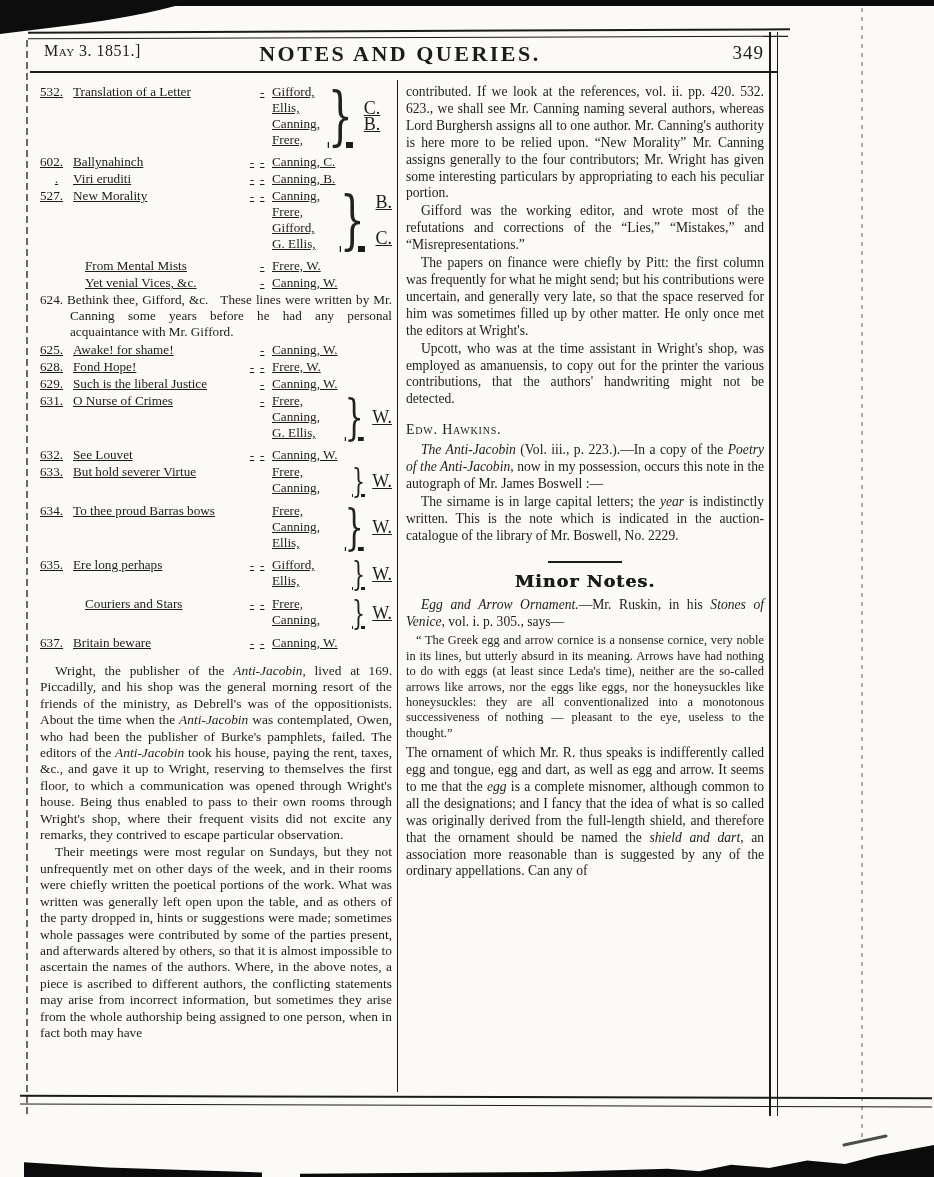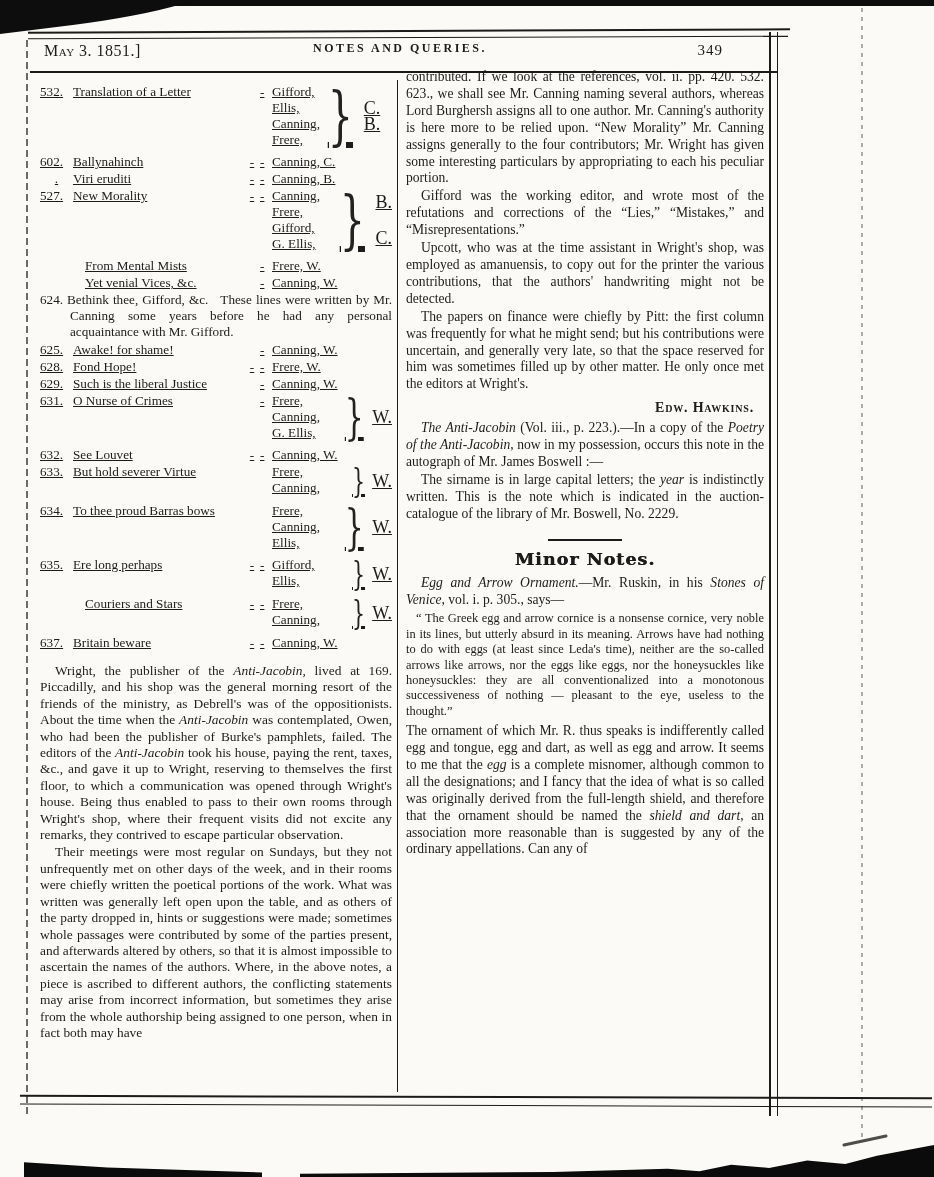--- a/index.html
+++ b/index.html
@@ -20,27 +20,27 @@
   .rule-h{background:#1b1b1b;height:1.6px;}
   .rule-v{background:#1b1b1b;width:1.6px;}
   .bottom-wedge-left{left:24px;top:1156px;width:238px;height:21px;background:#0b0b0b;
     clip-path:polygon(0 100%,0 30%,35% 55%,100% 78%,100% 100%);}
   .bottom-strip-right{left:300px;top:1136px;width:634px;height:41px;background:#0b0b0b;
     clip-path:polygon(0 92%,40% 88%,58% 80%,63% 86%,68% 70%,74% 78%,80% 60%,86% 68%,91% 48%,100% 22%,100% 100%,0 100%);}
   .scratch{left:842px;top:1139px;width:46px;height:3px;background:#222;transform:rotate(-12deg);border-radius:2px;opacity:.8;}
 
   
   .header-date{left:44px;top:42px;font-size:16px;font-variant:small-caps;letter-spacing:.5px;}
-  .header-title{left:30px;top:41px;width:740px;text-align:center;font-size:12px;font-weight:bold;letter-spacing:2.5px;}
-  .header-page{left:659px;top:42px;width:64px;text-align:right;font-size:15px;letter-spacing:1px;}
+  .header-title{left:30px;top:41px;width:740px;text-align:center;font-size:22px;font-weight:bold;letter-spacing:2.5px;}
+  .header-page{left:700px;top:42px;width:64px;text-align:right;font-size:19px;letter-spacing:1px;}
 
   
   .col{position:absolute;text-align:justify;}
   .col-left{left:40px;top:84px;width:352px;font-size:13.4px;line-height:16.4px;}
-  .col-right{left:406px;top:69px;width:358px;font-size:13.6px;line-height:16.9px;}
+  .col-right{left:406px;top:84px;width:358px;font-size:13.6px;line-height:16.9px;}
 
   
   .lrow{display:flex;align-items:flex-start;font-size:13.2px;line-height:16px;margin-bottom:1px;text-decoration:underline;}
   .num{width:33px;flex:none;}
   .ttl{flex:1;}
   .middash{width:16px;flex:none;text-align:center;}
   .attr{width:132px;flex:none;display:flex;}
   .addash{width:12px;flex:none;}
   .attr-text{flex:1;}
   .group-names{flex:1;}
@@ -52,21 +52,21 @@
   .glabel{display:flex;flex-direction:column;justify-content:center;margin-left:3px;font-size:18px;}
   .glabel .lab2{margin-top:20px;}
   .note-entry{margin:1px 0 2px 30px;text-indent:-30px;text-align:justify;font-size:13.2px;line-height:16px;}
   .note-entry .num{margin-right:4px;}
   .gap-sm{height:5px;}
 
   
   .para{text-indent:15px;margin:0 0 1px 0;}
   .para-noindent{text-indent:0;}
   .list-block{margin-bottom:12px;}
-  .sig{text-align:right;font-variant:small-caps;letter-spacing:.8px;padding-right:10px;font-size:14px;margin:7px 0 3px 0;font-weight:bold;}
+  .sig{text-align:left;font-variant:small-caps;letter-spacing:.8px;padding-right:10px;font-size:14px;margin:14px 0 3px 0;}
   .quote{font-size:12.4px;line-height:15.4px;text-indent:10px;margin:2px 0 4px 0;}
   .section-rule{width:74px;height:2px;background:#1b1b1b;margin:16px auto 10px auto;}
   .minor-heading{text-align:center;font-weight:bold;font-size:17.5px;letter-spacing:1px;margin-bottom:8px;
     font-family:"DejaVu Serif",serif;text-shadow:.5px 0 0 #1c1c1c;}
   i{font-style:italic;}
 </style>
 </head>
 <body>
 
 <div class="abs top-band"></div>
@@ -343,22 +343,22 @@
     </div>
   </div>
 
   <p class="para"><span>Wright, the publisher of the </span><i>Anti-Jacobin</i><span>, lived at 169. Piccadilly, and his shop was the general morning resort of the friends of the ministry, as Debrell's was of the oppositionists.  About the time when the </span><i>Anti-Jacobin</i><span> was contemplated, Owen, who had been the publisher of Burke's pamphlets, failed.  The editors of the </span><i>Anti-Jacobin</i><span> took his house, paying the rent, taxes, &amp;c., and gave it up to Wright, reserving to themselves the first floor, to which a communication was opened through Wright's house.  Being thus enabled to pass to their own rooms through Wright's shop, where their frequent visits did not excite any remarks, they contrived to escape particular observation.</span></p>
   <p class="para">Their meetings were most regular on Sundays, but they not unfrequently met on other days of the week, and in their rooms were chiefly written the poetical portions of the work.  What was written was generally left open upon the table, and as others of the party dropped in, hints or suggestions were made; sometimes whole passages were contributed by some of the parties present, and afterwards altered by others, so that it is almost impossible to ascertain the names of the authors.  Where, in the above notes, a piece is ascribed to different authors, the conflicting statements may arise from incorrect information, but sometimes they arise from the whole authorship being assigned to one person, when in fact both may have</p>
 </div>
 
 <div class="col col-right">
   <p class="para para-noindent">contributed.  If we look at the references, vol. ii. pp. 420. 532. 623., we shall see Mr. Canning naming several authors, whereas Lord Burghersh assigns all to one author.  Mr. Canning's authority is here more to be relied upon.  “New Morality” Mr. Canning assigns generally to the four contributors; Mr. Wright has given some interesting particulars by appropriating to each his peculiar portion.</p>
   <p class="para">Gifford was the working editor, and wrote most of the refutations and corrections of the “Lies,” “Mistakes,” and “Misrepresentations.”</p>
+  <p class="para">The papers on finance were chiefly by Pitt: the first column was frequently for what he might send; but his contributions were uncertain, and generally very late, so that the space reserved for him was sometimes filled up by other matter.  He only once met the editors at Wright's.</p>
   <p class="para">Upcott, who was at the time assistant in Wright's shop, was employed as amanuensis, to copy out for the printer the various contributions, that the authors' handwriting might not be detected.</p>
-  <p class="para">The papers on finance were chiefly by Pitt: the first column was frequently for what he might send; but his contributions were uncertain, and generally very late, so that the space reserved for him was sometimes filled up by other matter.  He only once met the editors at Wright's.</p>
   <div class="sig">Edw. Hawkins.</div>
 
   <p class="para"><i>The Anti-Jacobin</i><span> (Vol. iii., p. 223.).—In a copy of the </span><i>Poetry of the Anti-Jacobin</i><span>, now in my possession, occurs this note in the autograph of Mr. James Boswell :—</span></p>
   <p class="para"><span>The sirname is in large capital letters; the </span><i>year</i><span> is indistinctly written.  This is the note which is indicated in the auction-catalogue of the library of Mr. Boswell, No. 2229.</span></p>
 
   <div class="section-rule"></div>
   <div class="minor-heading">Minor Notes.</div>
 
   <p class="para"><i>Egg and Arrow Ornament.</i><span>—Mr. Ruskin, in his </span><i>Stones of Venice</i><span>, vol. i. p. 305., says—</span></p>
   <p class="quote">“ The Greek egg and arrow cornice is a nonsense cornice, very noble in its lines, but utterly absurd in its meaning.  Arrows have had nothing to do with eggs (at least since Leda's time), neither are the so-called arrows like arrows, nor the eggs like eggs, nor the honeysuckles like honeysuckles: they are all conventionalized into a monotonous successiveness of nothing — pleasant to the eye, useless to the thought.”</p>

